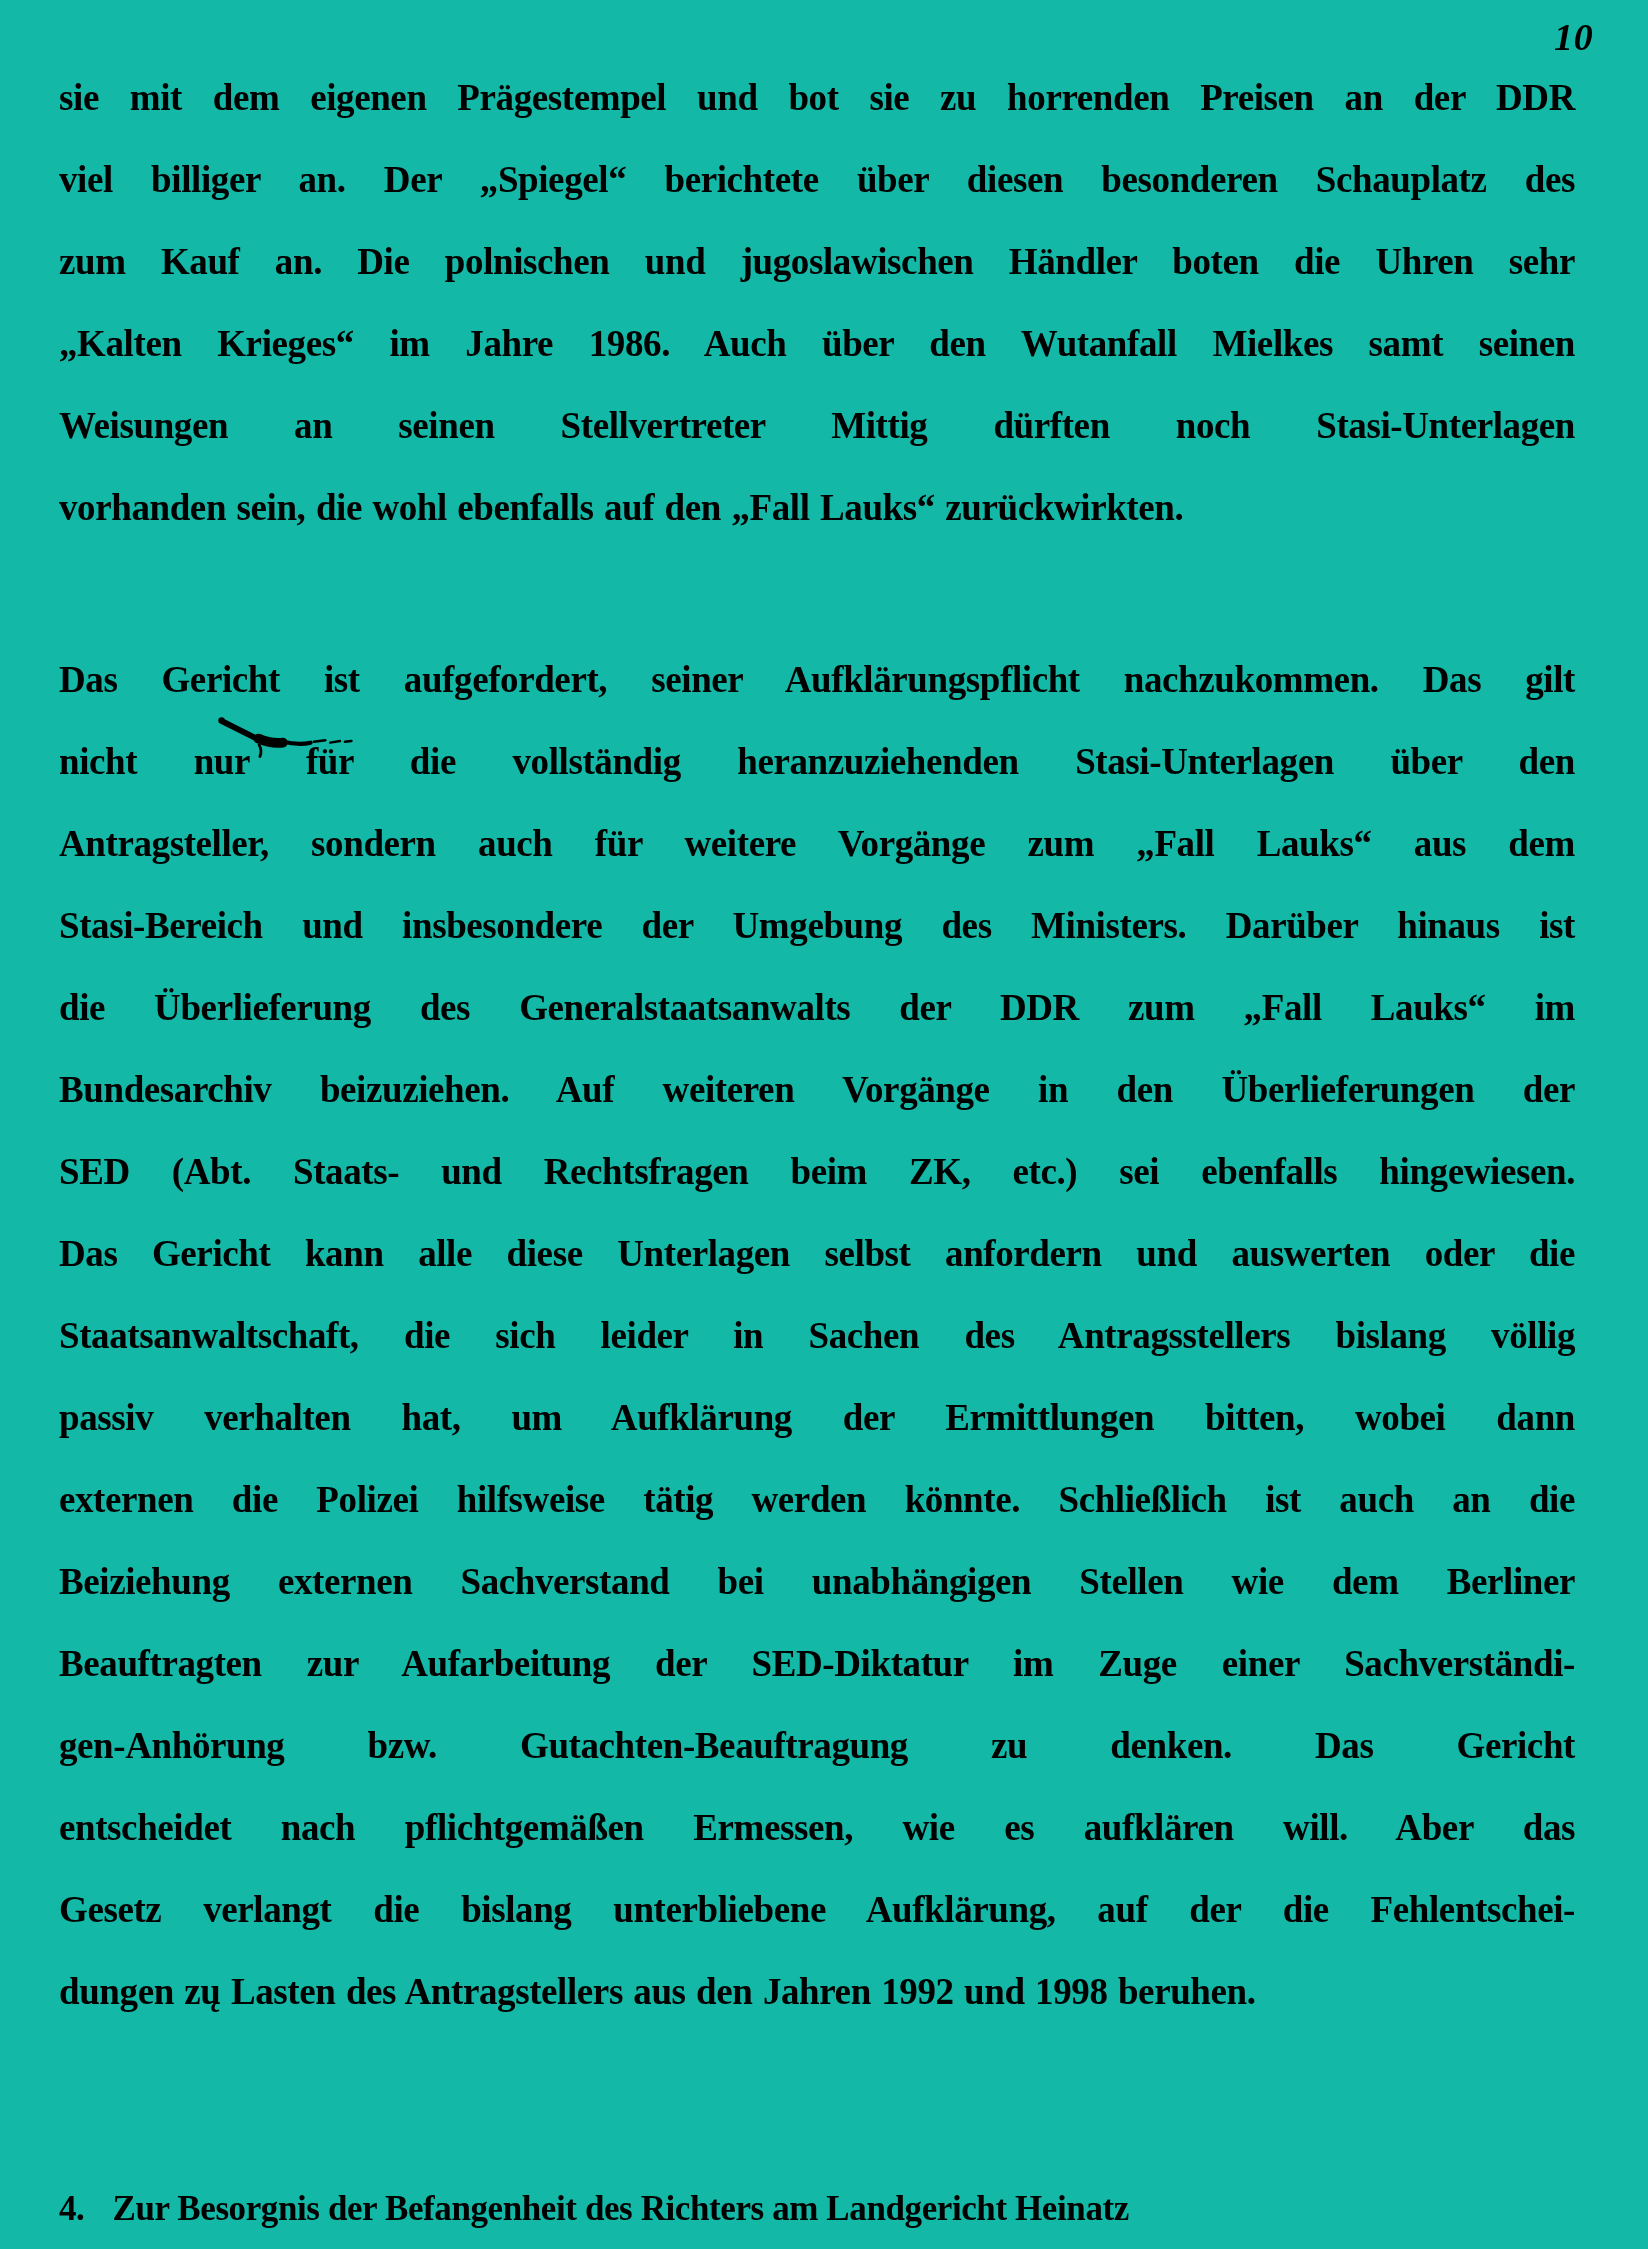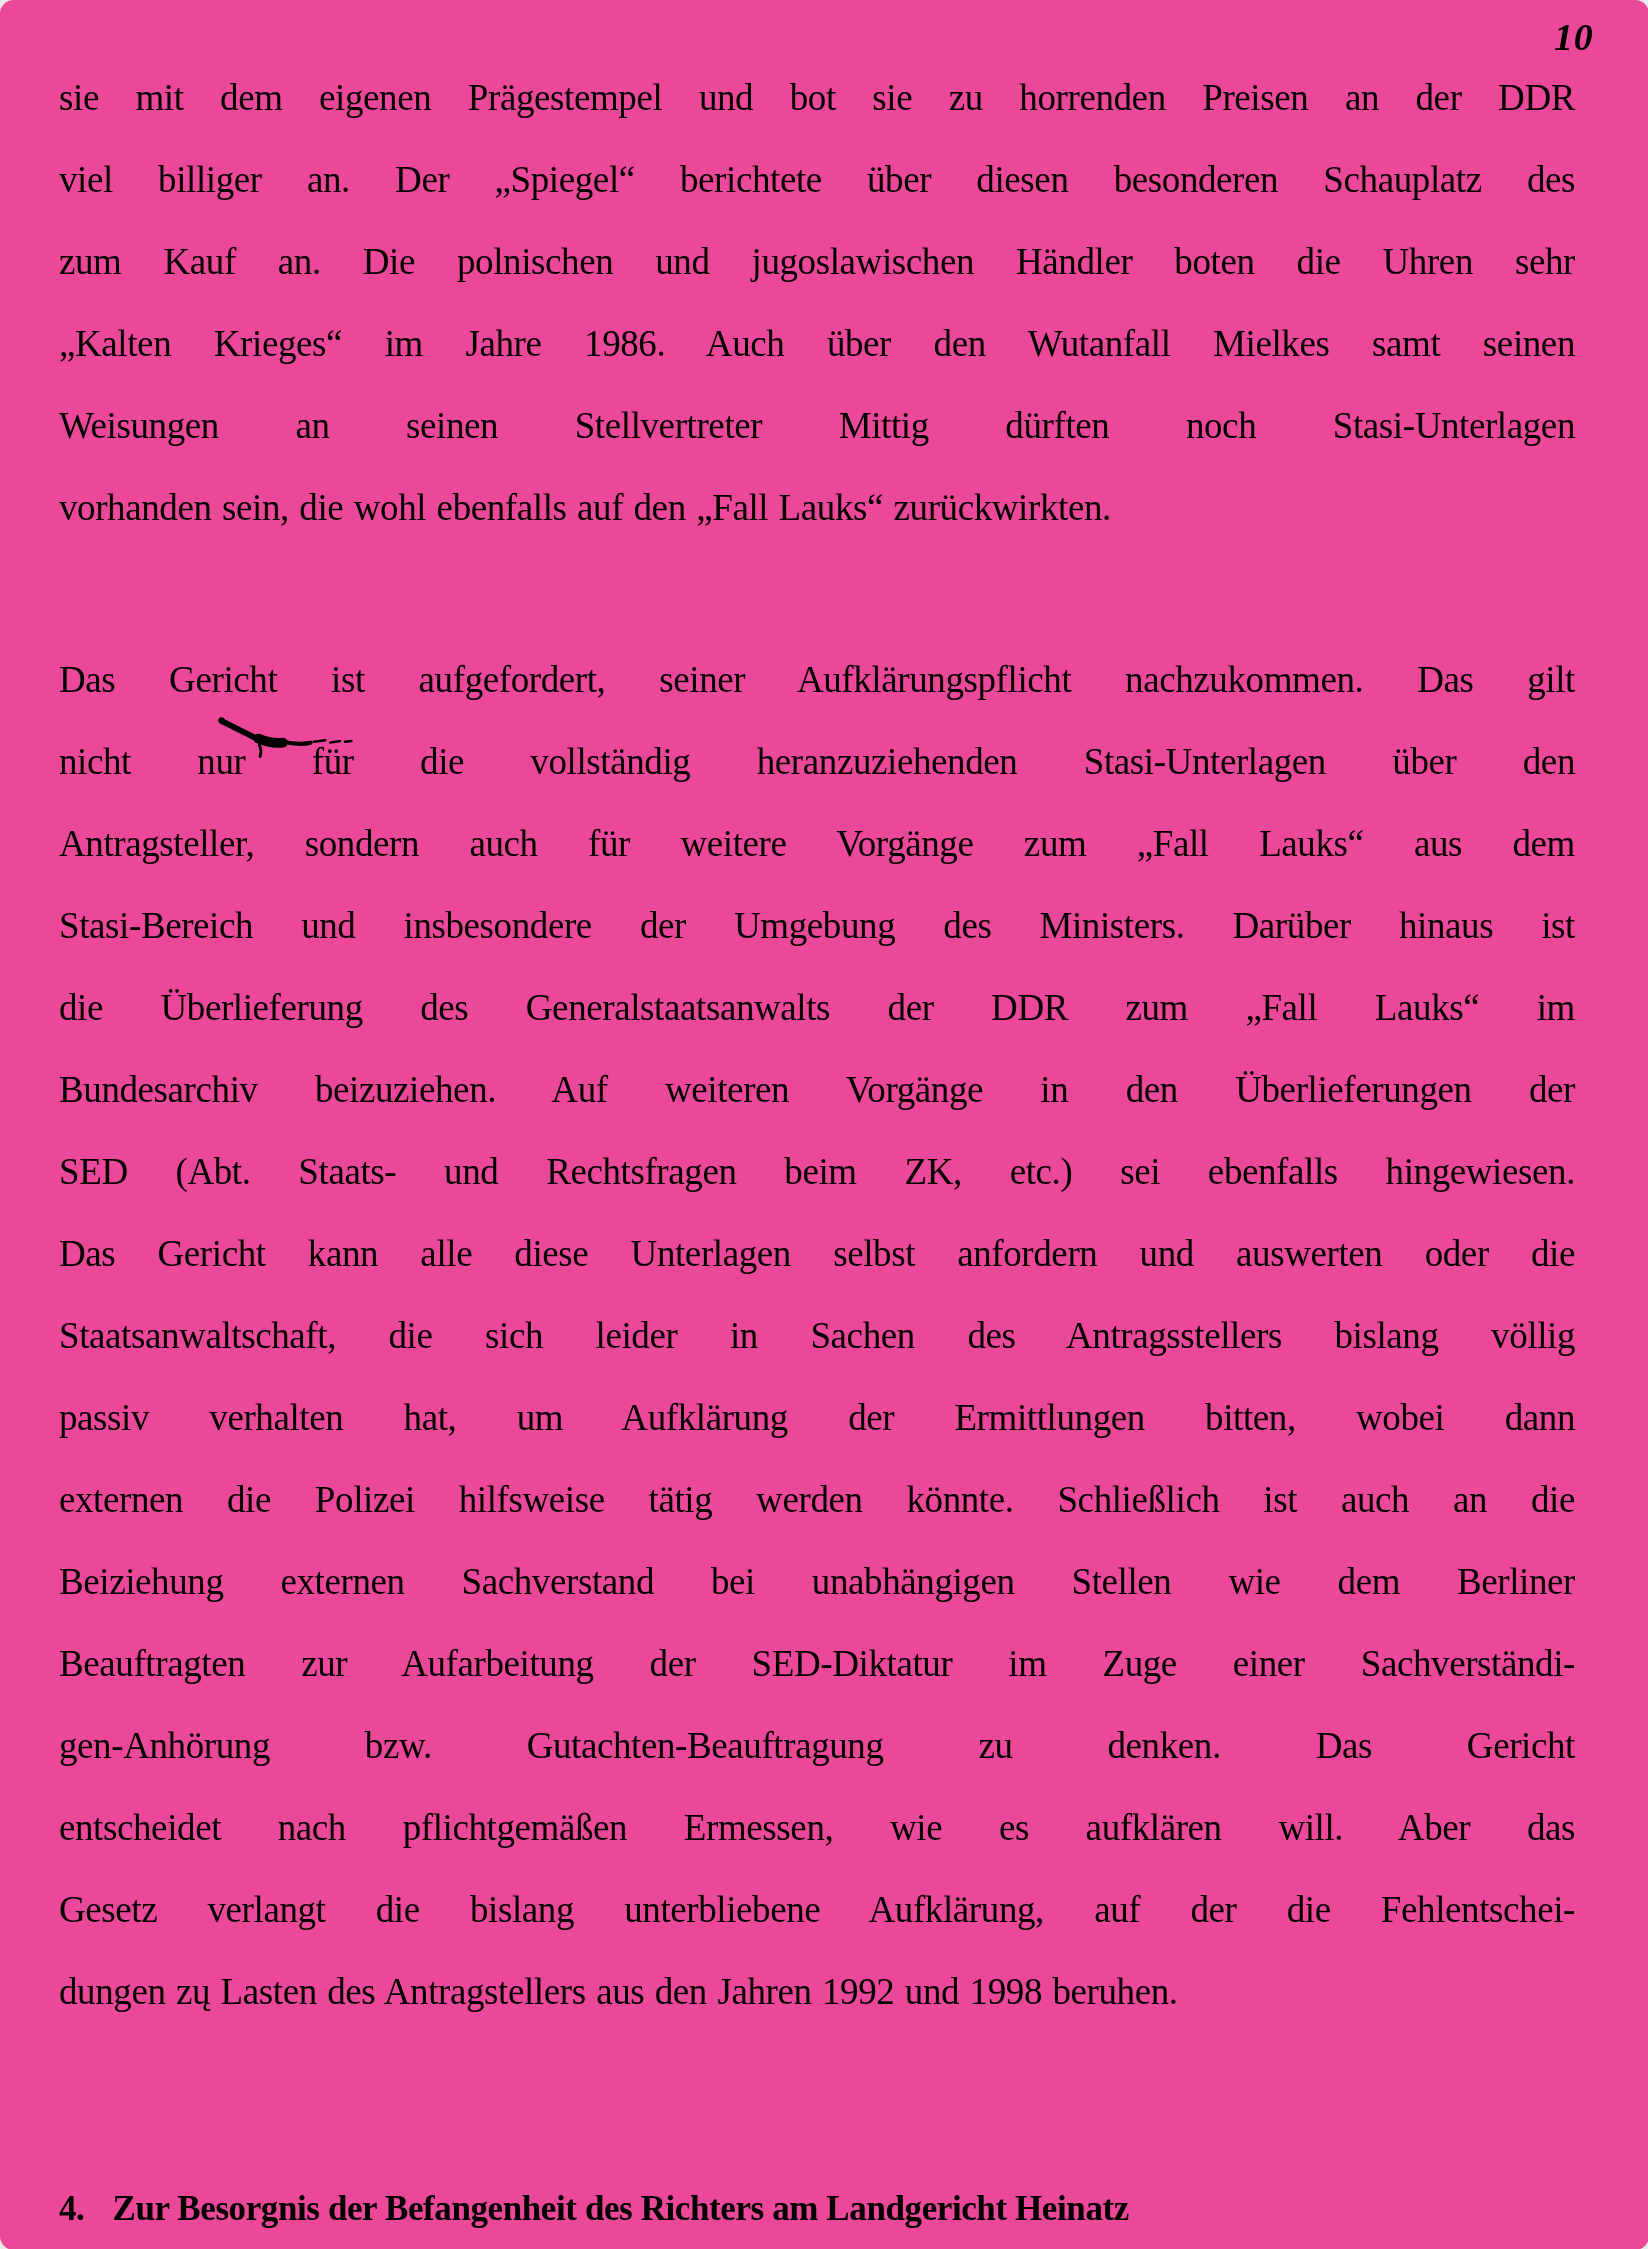--- a/index.html
+++ b/index.html
@@ -4,25 +4,24 @@
 <style>
   html, body {
     margin: 0;
     padding: 0;
     background: #e8e8e8;
   }
   .page {
     position: relative;
     width: 1649px;
     height: 2250px;
-    background: #ec4899;
+    background: #14b8a6;
     color: #000000;
     font-family: "Liberation Serif", serif;
     overflow: hidden;
-    border-radius: 14px;
   }
   .page-number {
     position: absolute;
     top: 18px;
     left: 1554px;
     width: 74px;
     font-size: 38px;
     font-weight: bold;
     font-style: italic;
     letter-spacing: 0.8px;
@@ -39,20 +38,21 @@
   }
   .line {
     height: 82px;
     line-height: 82px;
     font-size: 37px;
     letter-spacing: -0.4px;
     word-spacing: 1.6px;
     text-align: justify;
     text-align-last: justify;
     overflow: visible;
+    font-weight: bold;
   }
   .line.last {
     text-align-last: left;
   }
   .heading {
     margin-top: 139px;
     font-size: 35px;
     font-weight: bold;
     line-height: 74px;
     letter-spacing: -0.4px;

